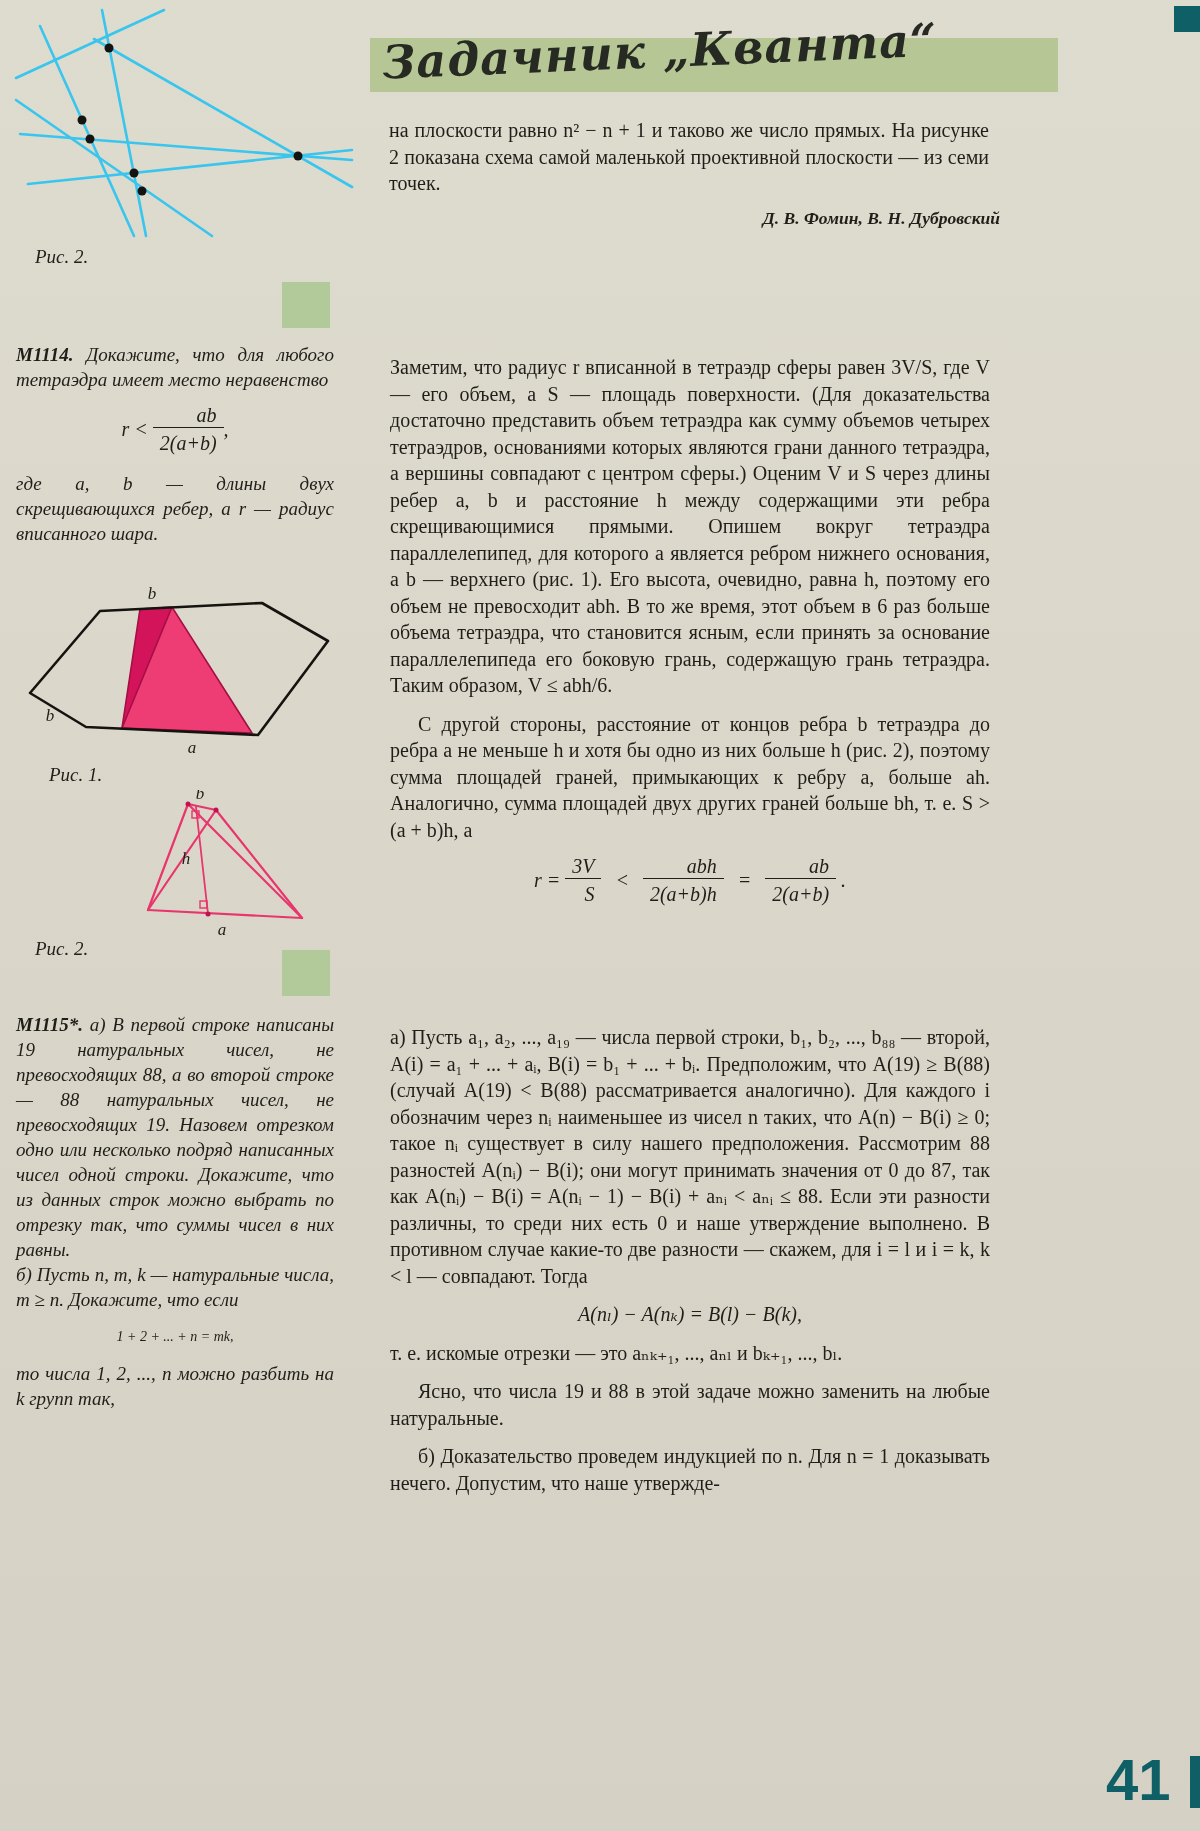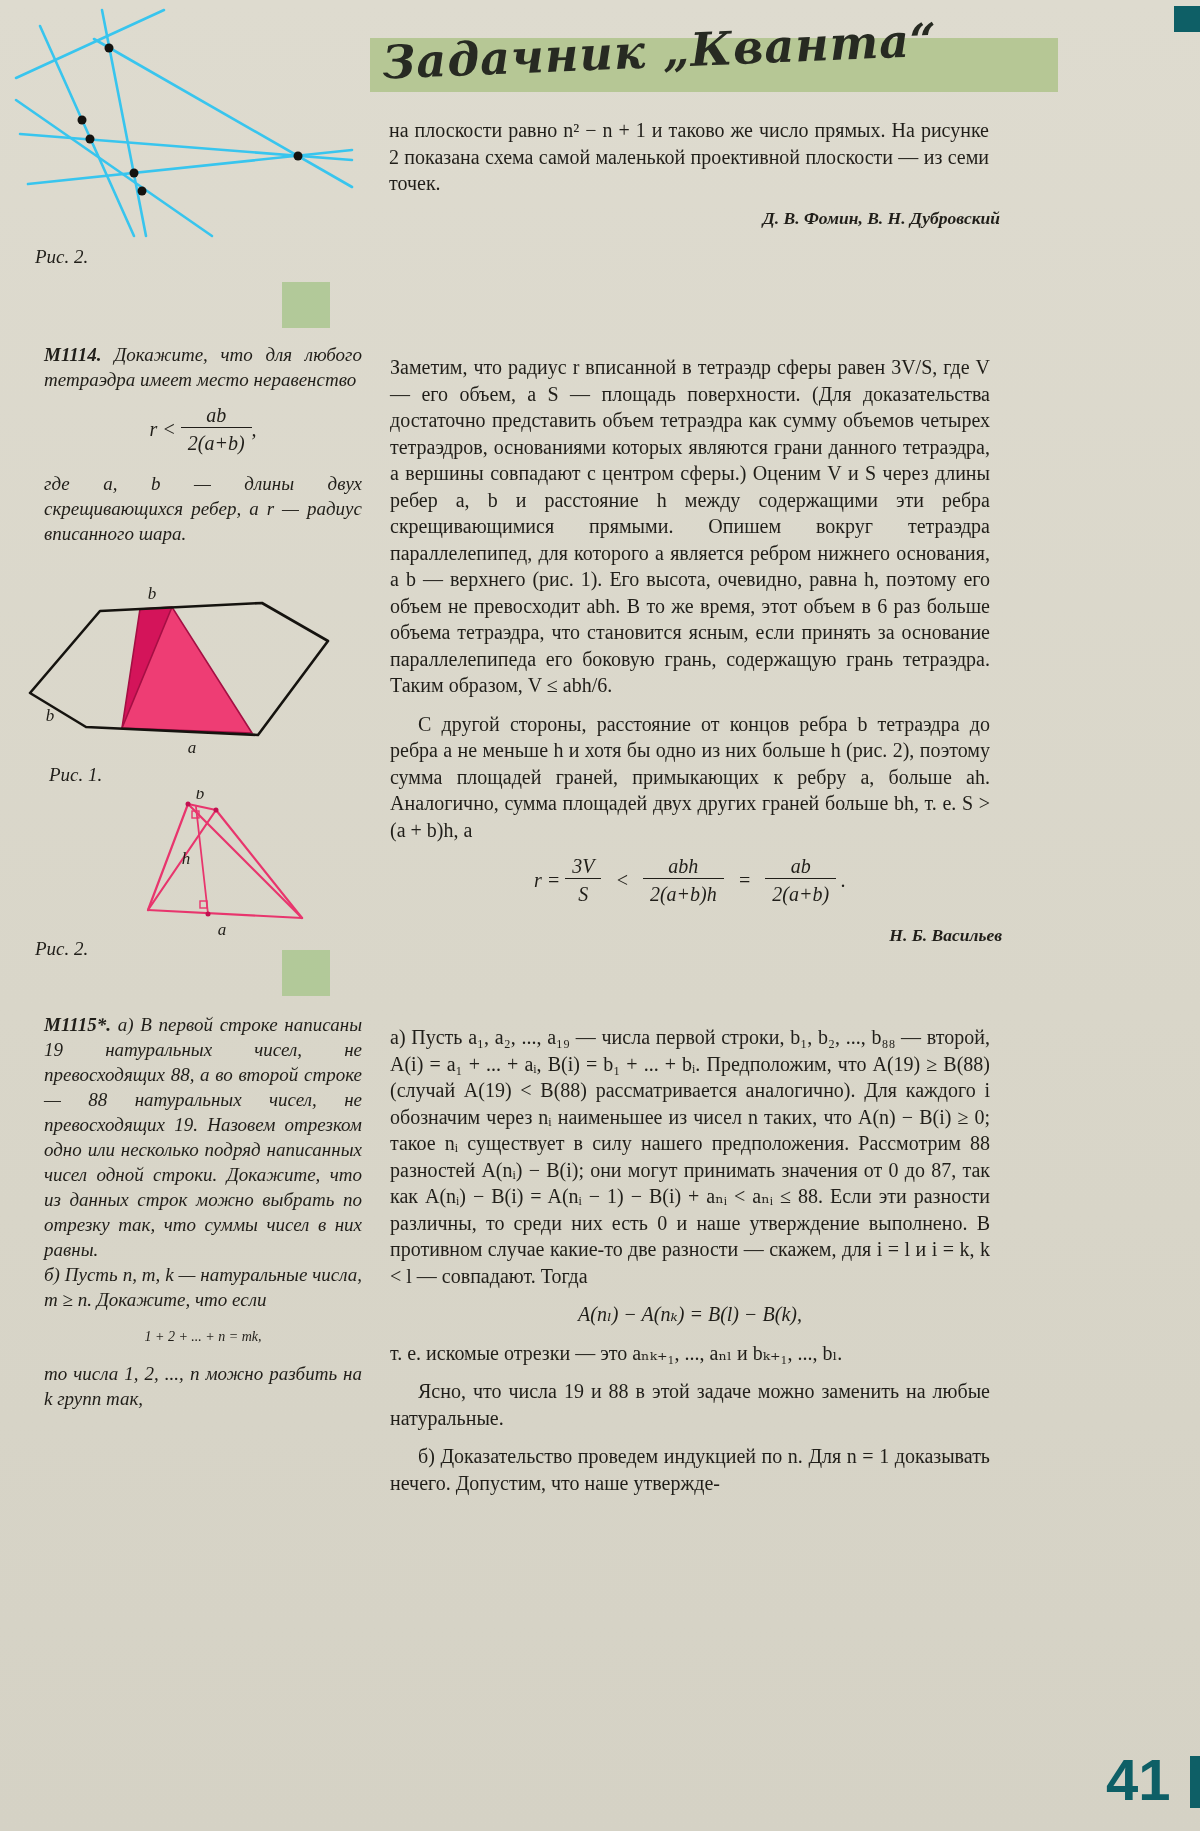--- a/index.html
+++ b/index.html
@@ -17,29 +17,29 @@
     font-style:italic;font-weight:bold;font-size:46px;letter-spacing:1px;
     color:#272a22;transform:rotate(-2.4deg);white-space:nowrap;
   }
   .caption{position:absolute;font-style:italic;font-size:19px;color:#201e19;}
   .intro{position:absolute;left:378px;top:106px;width:622px;}
   .body-text{margin:11px;font-size:20px;line-height:26.5px;text-align:justify;}
   .author{text-align:right;font-style:italic;font-weight:bold;font-size:17.5px;margin-top:6px;}
   .green-square{position:absolute;width:48px;height:46px;background:#b2c999;}
   .gs1{left:282px;top:282px;}
   .gs2{left:282px;top:950px;}
-  .leftcol{position:absolute;left:44px;width:318px;font-style:italic;font-size:19px;line-height:25px;text-align:justify;}
+  .leftcol{position:absolute;left:16px;width:318px;font-style:italic;font-size:19px;line-height:25px;text-align:justify;}
   .leftcol p{margin:0;}
   .rightcol{position:absolute;left:378px;width:624px;font-size:20px;line-height:26.5px;text-align:justify;}
   .rightcol p{margin:12px;}
   .indent{text-indent:28px;}
   .plabel{font-weight:bold;}
   .formula{font-style:italic;text-align:center;margin:12px 0;font-size:20px;}
   .formula .rel{padding:0 9px;}
-  .frac{display:inline-block;vertical-align:middle;text-align:center;line-height:1.15;}
+  .frac{display:inline-block;vertical-align:middle;text-align:right;line-height:1.15;}
   .frac .num{display:block;padding:0 7px;}
   .frac .den{display:block;border-top:1.5px solid #201e19;padding:4px 7px;}
   .m1114-left{top:342px;}
   .m1114-right{top:342px;}
   .m1115-left{top:1012px;}
   .m1115-right{top:1012px;}
   .fig-top{position:absolute;left:14px;top:8px;}
   .fig1{position:absolute;left:22px;top:585px;}
   .fig2{position:absolute;left:130px;top:790px;}
   .svg-label{font-style:italic;font-size:17px;fill:#201e19;font-family:"Liberation Serif","DejaVu Serif",serif;}
@@ -138,21 +138,20 @@
     <p class="indent">С другой стороны, расстояние от концов ребра b тетраэдра до ребра a не меньше h и хотя бы одно из них больше h (рис. 2), поэтому сумма площадей граней, примыкающих к ребру a, больше ah. Аналогично, сумма площадей двух других граней больше bh, т. е. S &gt; (a + b)h, а</p>
     <div class="formula">
       <span>r =</span>
       <span class="frac"><span class="num">3V</span><span class="den">S</span></span>
       <span class="rel">&lt;</span>
       <span class="frac"><span class="num">abh</span><span class="den">2(a+b)h</span></span>
       <span class="rel">=</span>
       <span class="frac"><span class="num">ab</span><span class="den">2(a+b)</span></span>
       <span>.</span>
     </div>
-    <div class="author">Н. Б. Васильев</div>
   </div>
 
   <div class="green-square gs2"></div>
 
   <div class="leftcol m1115-left">
     <p><span class="plabel">М1115*.</span> <span>а) В первой строке написаны 19 натуральных чисел, не превосходящих 88, а во второй строке — 88 натуральных чисел, не превосходящих 19. Назовем отрезком одно или несколько подряд написанных чисел одной строки. Докажите, что из данных строк можно выбрать по отрезку так, что суммы чисел в них равны.</span></p>
     <p>б) Пусть n, m, k — натуральные числа, m ≥ n. Докажите, что если</p>
     <div class="formula" style="font-size:14px;">1 + 2 + ... + n = mk,</div>
     <p>то числа 1, 2, ..., n можно разбить на k групп так,</p>
   </div>

